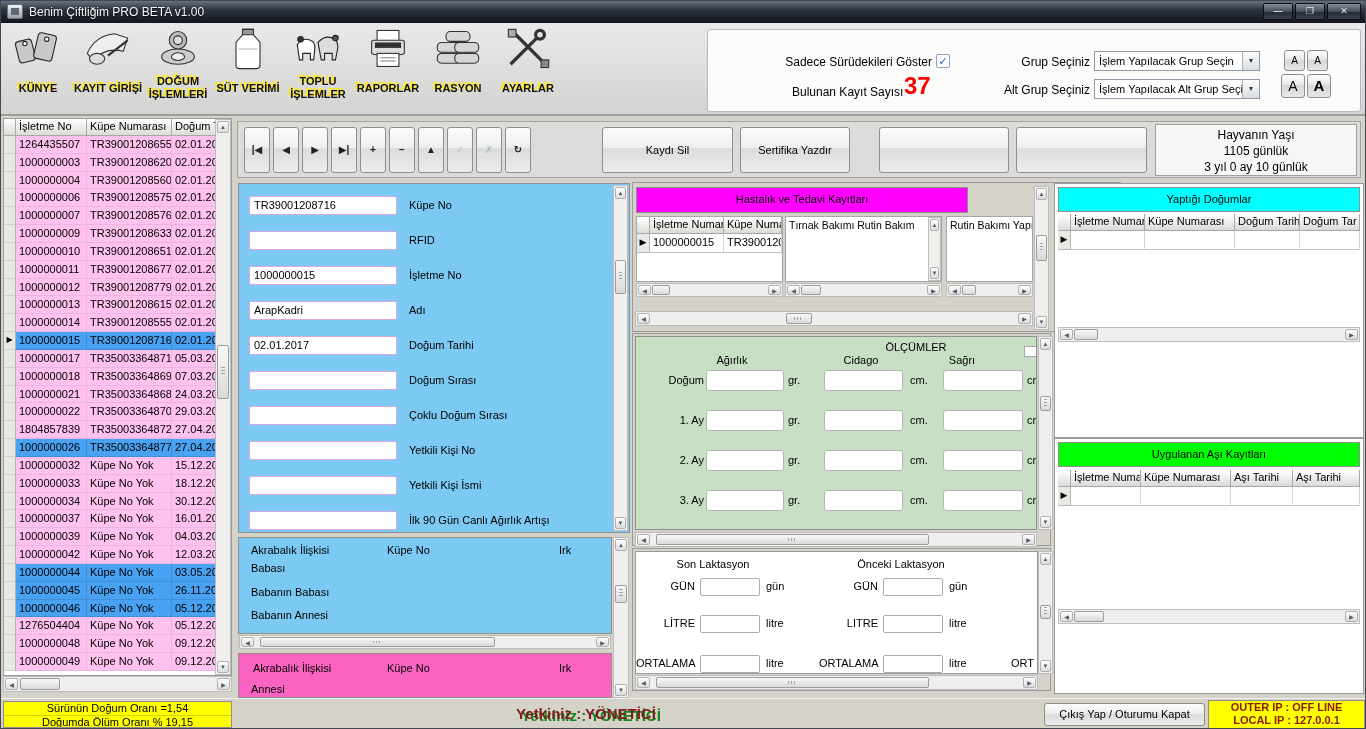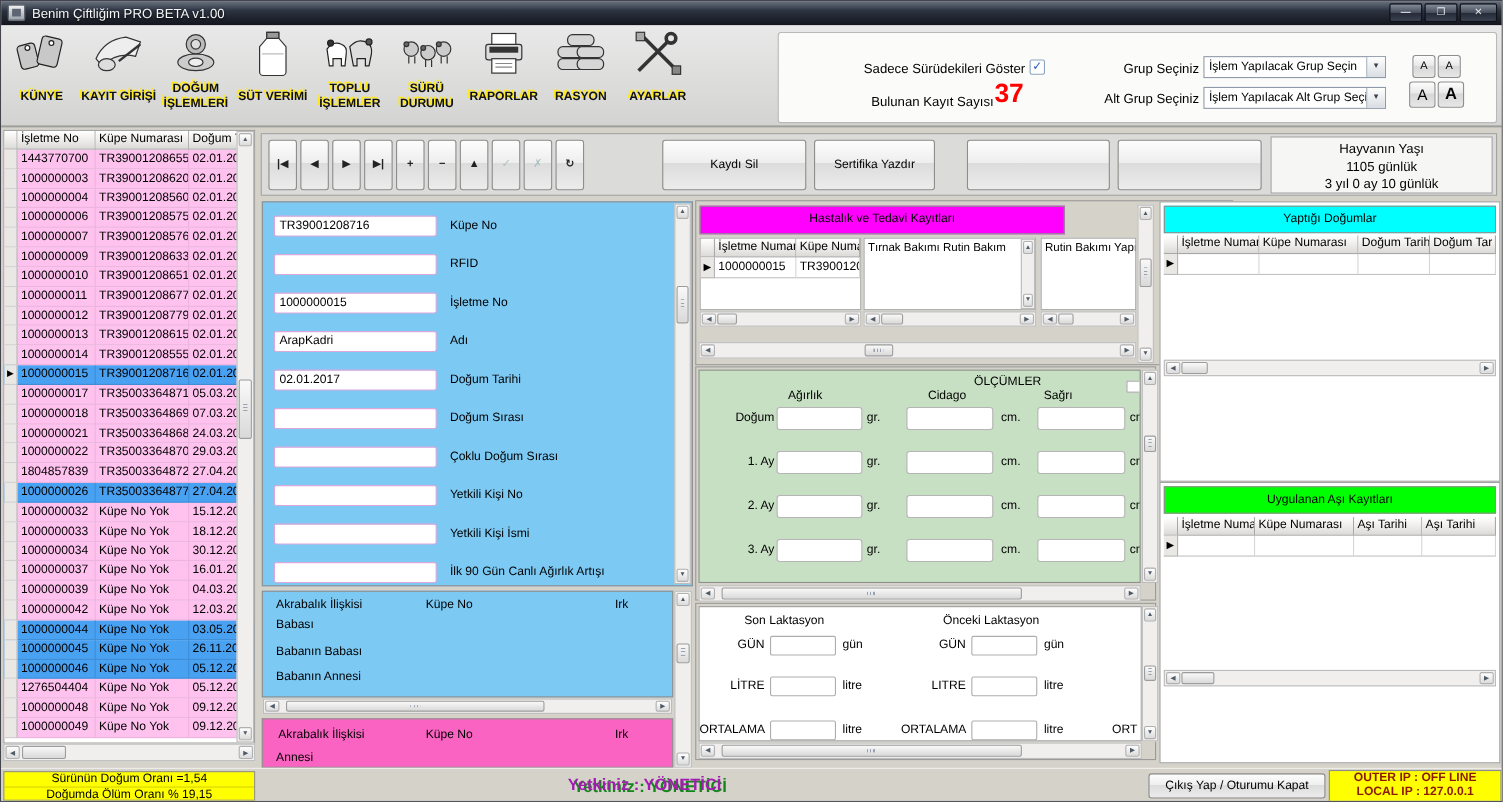--- a/index.html
+++ b/index.html
@@ -132,21 +132,21 @@
   .llabel{position:absolute;width:59px;text-align:right;font-size:11px;}
   .linput{position:absolute;width:60px;height:18px;background:#fff;border:1px solid #adadad;border-radius:2px;}
   .lunit{position:absolute;font-size:11px;}
 
   
   .rpanel{position:absolute;left:1053px;width:310px;background:#fff;border:1px solid #9b9b9b;}
 
   
   .bottombar{position:absolute;left:0;top:697px;width:1366px;height:32px;background:#d5d2ca;border-top:1px solid #efefed;}
   .ybox{position:absolute;background:#ffff00;border:1px solid #8f8f8f;text-align:center;font-size:11px;line-height:13px;overflow:hidden;}
-  .perm{position:absolute;left:445px;top:6px;width:280px;text-align:center;font-size:15px;font-weight:bold;color:#a21caf;
+  .perm{position:absolute;left:445px;top:6px;width:280px;text-align:center;font-size:15px;font-weight:bold;color:#7f1d1d;
     text-shadow:5px 2px 0 #14861c;white-space:nowrap;}
 </style>
 </head>
 <body>
 
 <div id="app">
 
   <div class="titlebar">
     <div class="app-icon"></div>
     <div class="title-text">Benim Çiftliğim PRO BETA v1.00</div>
@@ -199,34 +199,20 @@
                 <path d="M3 16 q5 -7 12 -4 q5 2 4 8 l-1 10 h-3 v-6 h-7 v6 H5 z" fill="#fff"></path>
                 <circle cx="6" cy="11" r="2.5" fill="#333"></circle>
                 <path d="M22 14 q7 -8 15 -3 q4 3 3 9 l-2 10 h-3 v-6 h-7 v6 h-3 z" fill="#ddd"></path>
                 <circle cx="38" cy="10" r="2.5" fill="#555"></circle>
               </g>
             </svg></div>
           <div class="tb-lbl">TOPLU İŞLEMLER</div>
         </div>
         <div class="tb-btn">
           <div class="tb-ico"><svg viewBox="0 0 44 40">
-              <g fill="#ccc" stroke="#333">
-                <circle cx="9" cy="16" r="6"></circle>
-                <circle cx="23" cy="19" r="6"></circle>
-                <circle cx="36" cy="16" r="6"></circle>
-                <circle cx="5" cy="12" r="2" fill="#666"></circle>
-                <circle cx="19" cy="15" r="2" fill="#666"></circle>
-                <circle cx="32" cy="12" r="2" fill="#666"></circle>
-                <path d="M7 22 v6 M12 22 v6 M21 25 v6 M26 25 v6 M34 22 v6 M39 22 v6" stroke="#333"></path>
-              </g>
-            </svg></div>
-          <div class="tb-lbl">SÜRÜ DURUMU</div>
-        </div>
-        <div class="tb-btn">
-          <div class="tb-ico"><svg viewBox="0 0 44 40">
               <rect x="12" y="3" width="20" height="10" fill="#fff" stroke="#333"></rect>
               <rect x="7" y="12" width="30" height="13" rx="2" fill="#ddd" stroke="#333"></rect>
               <rect x="10" y="14" width="24" height="5" fill="#333"></rect>
               <rect x="12" y="24" width="20" height="12" fill="#fff" stroke="#333"></rect>
               <line x1="15" y1="28" x2="29" y2="28" stroke="#888"></line>
               <line x1="15" y1="31" x2="29" y2="31" stroke="#888"></line>
             </svg></div>
           <div class="tb-lbl">RAPORLAR</div>
         </div>
         <div class="tb-btn">
@@ -282,21 +268,21 @@
     <div class="atable">
       <div class="thead">
         <div class="th" style="width:12px;flex:0 0 auto;"></div>
         <div class="th" style="width:71px;flex:0 0 auto;">İşletme No</div>
         <div class="th" style="width:85px;flex:0 0 auto;">Küpe Numarası</div>
         <div class="th" style="flex:1;">Doğum T</div>
       </div>
       <div>
           <div class="trow normal">
             <div class="tmark"></div>
-            <div class="tc c1">1443770700</div>
+            <div class="tc c1">1264435507</div>
             <div class="tc c2">TR39001208655</div>
             <div class="tc c3">02.01.20</div>
           </div>
           <div class="trow normal">
             <div class="tmark"></div>
             <div class="tc c1">1000000003</div>
             <div class="tc c2">TR39001208620</div>
             <div class="tc c3">02.01.20</div>
           </div>
           <div class="trow normal">

